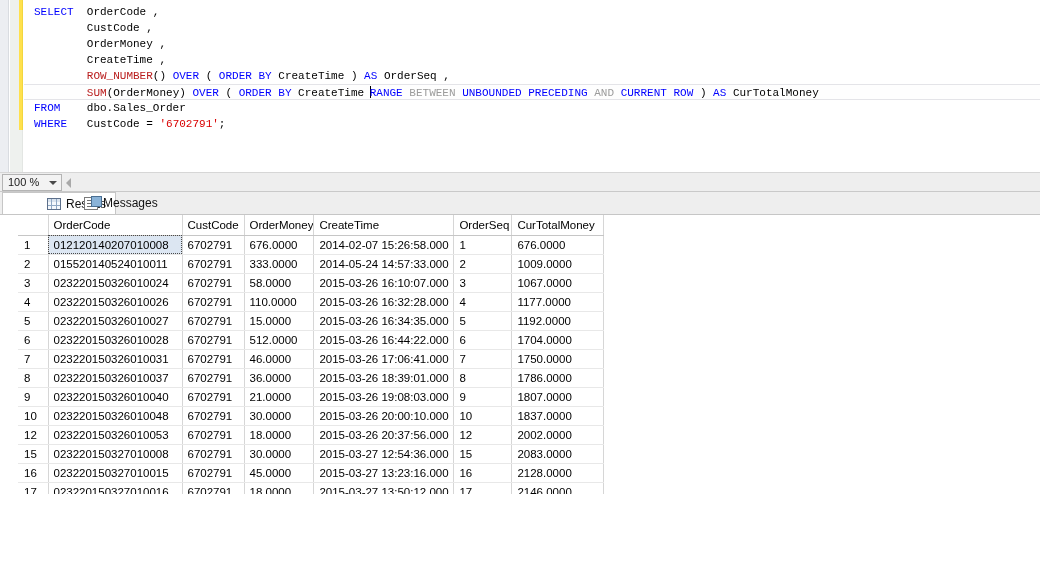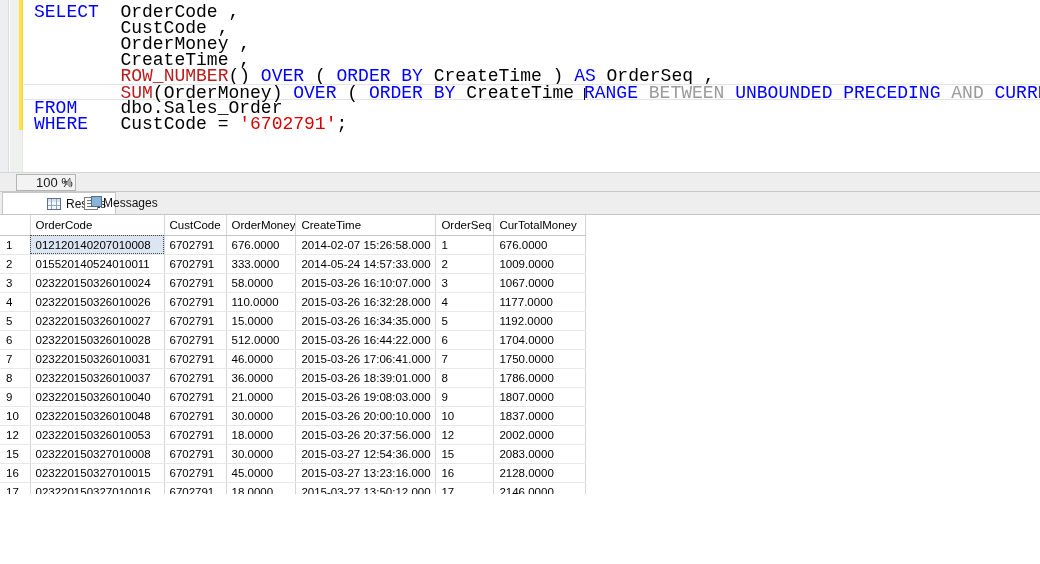--- a/index.html
+++ b/index.html
@@ -28,21 +28,21 @@
     border-right: 1px solid #e3e6e3;
   }
   .change-bar {
     position: absolute; left: 19px; top: 0; width: 4px; height: 130px;
     background: #ffe14d;
     border-right: 1px solid #f2d63e;
   }
   #code {
     position: absolute; left: 24px; top: 0; width: 1016px; height: 172px;
     font-family: "Liberation Mono", monospace;
-    font-size: 18px;
+    font-size: 11px;
     line-height: 16px;
     color: #000000;
     white-space: pre;
     padding-top: 4px;
   }
   .ln { display: block; height: 16px; position: relative; padding-left: 10px; }
   .ln.current {
     border-top: 1px solid #e4e4e8;
     border-bottom: 1px solid #e4e4e8;
     height: 16px;
@@ -59,25 +59,25 @@
   }
 
   
   #zoom-bar {
     position: absolute; left: 0; top: 172px; width: 1040px; height: 20px;
     background: #eeeeee;
     border-top: 1px solid #d6d6d6;
     border-bottom: 1px solid #c9c9c9;
   }
   #zoom-combo {
-    position: absolute; left: 16px; top: 1px; width: 60px; height: 17px;
+    position: absolute; left: 2px; top: 1px; width: 60px; height: 17px;
     background: #f3f3f3;
     border: 1px solid #b4b4b4;
-    font-size: 13px; color: #1a1a1a;
-    line-height: 15px; padding-left: 19px;
+    font-size: 11px; color: #1a1a1a;
+    line-height: 15px; padding-left: 5px;
   }
   #zoom-arrow {
     position: absolute; right: 4px; top: 6px;
     width: 0; height: 0;
     border-left: 4px solid transparent;
     border-right: 4px solid transparent;
     border-top: 4px solid #4a4a4a;
   }
   #hsplit-left {
     position: absolute; left: 66px; top: 5px;
@@ -133,20 +133,21 @@
     width: 9px; height: 9px; background: #8ab3d8;
     border: 1px solid #4a6f93;
   }
 
   
   #grid-area {
     position: absolute; left: 0; top: 214px; width: 1040px; height: 280px;
     background: #ffffff;
     border-top: 1px solid #c6c6c6;
     overflow: hidden;
+    padding-left: 18px;
   }
   table#results-grid {
     border-collapse: collapse;
     table-layout: fixed;
     font-size: 11.5px;
     color: #000000;
     background: #ffffff;
   }
   #results-grid th, #results-grid td {
     border-right: 1px solid #d6d6d6;

